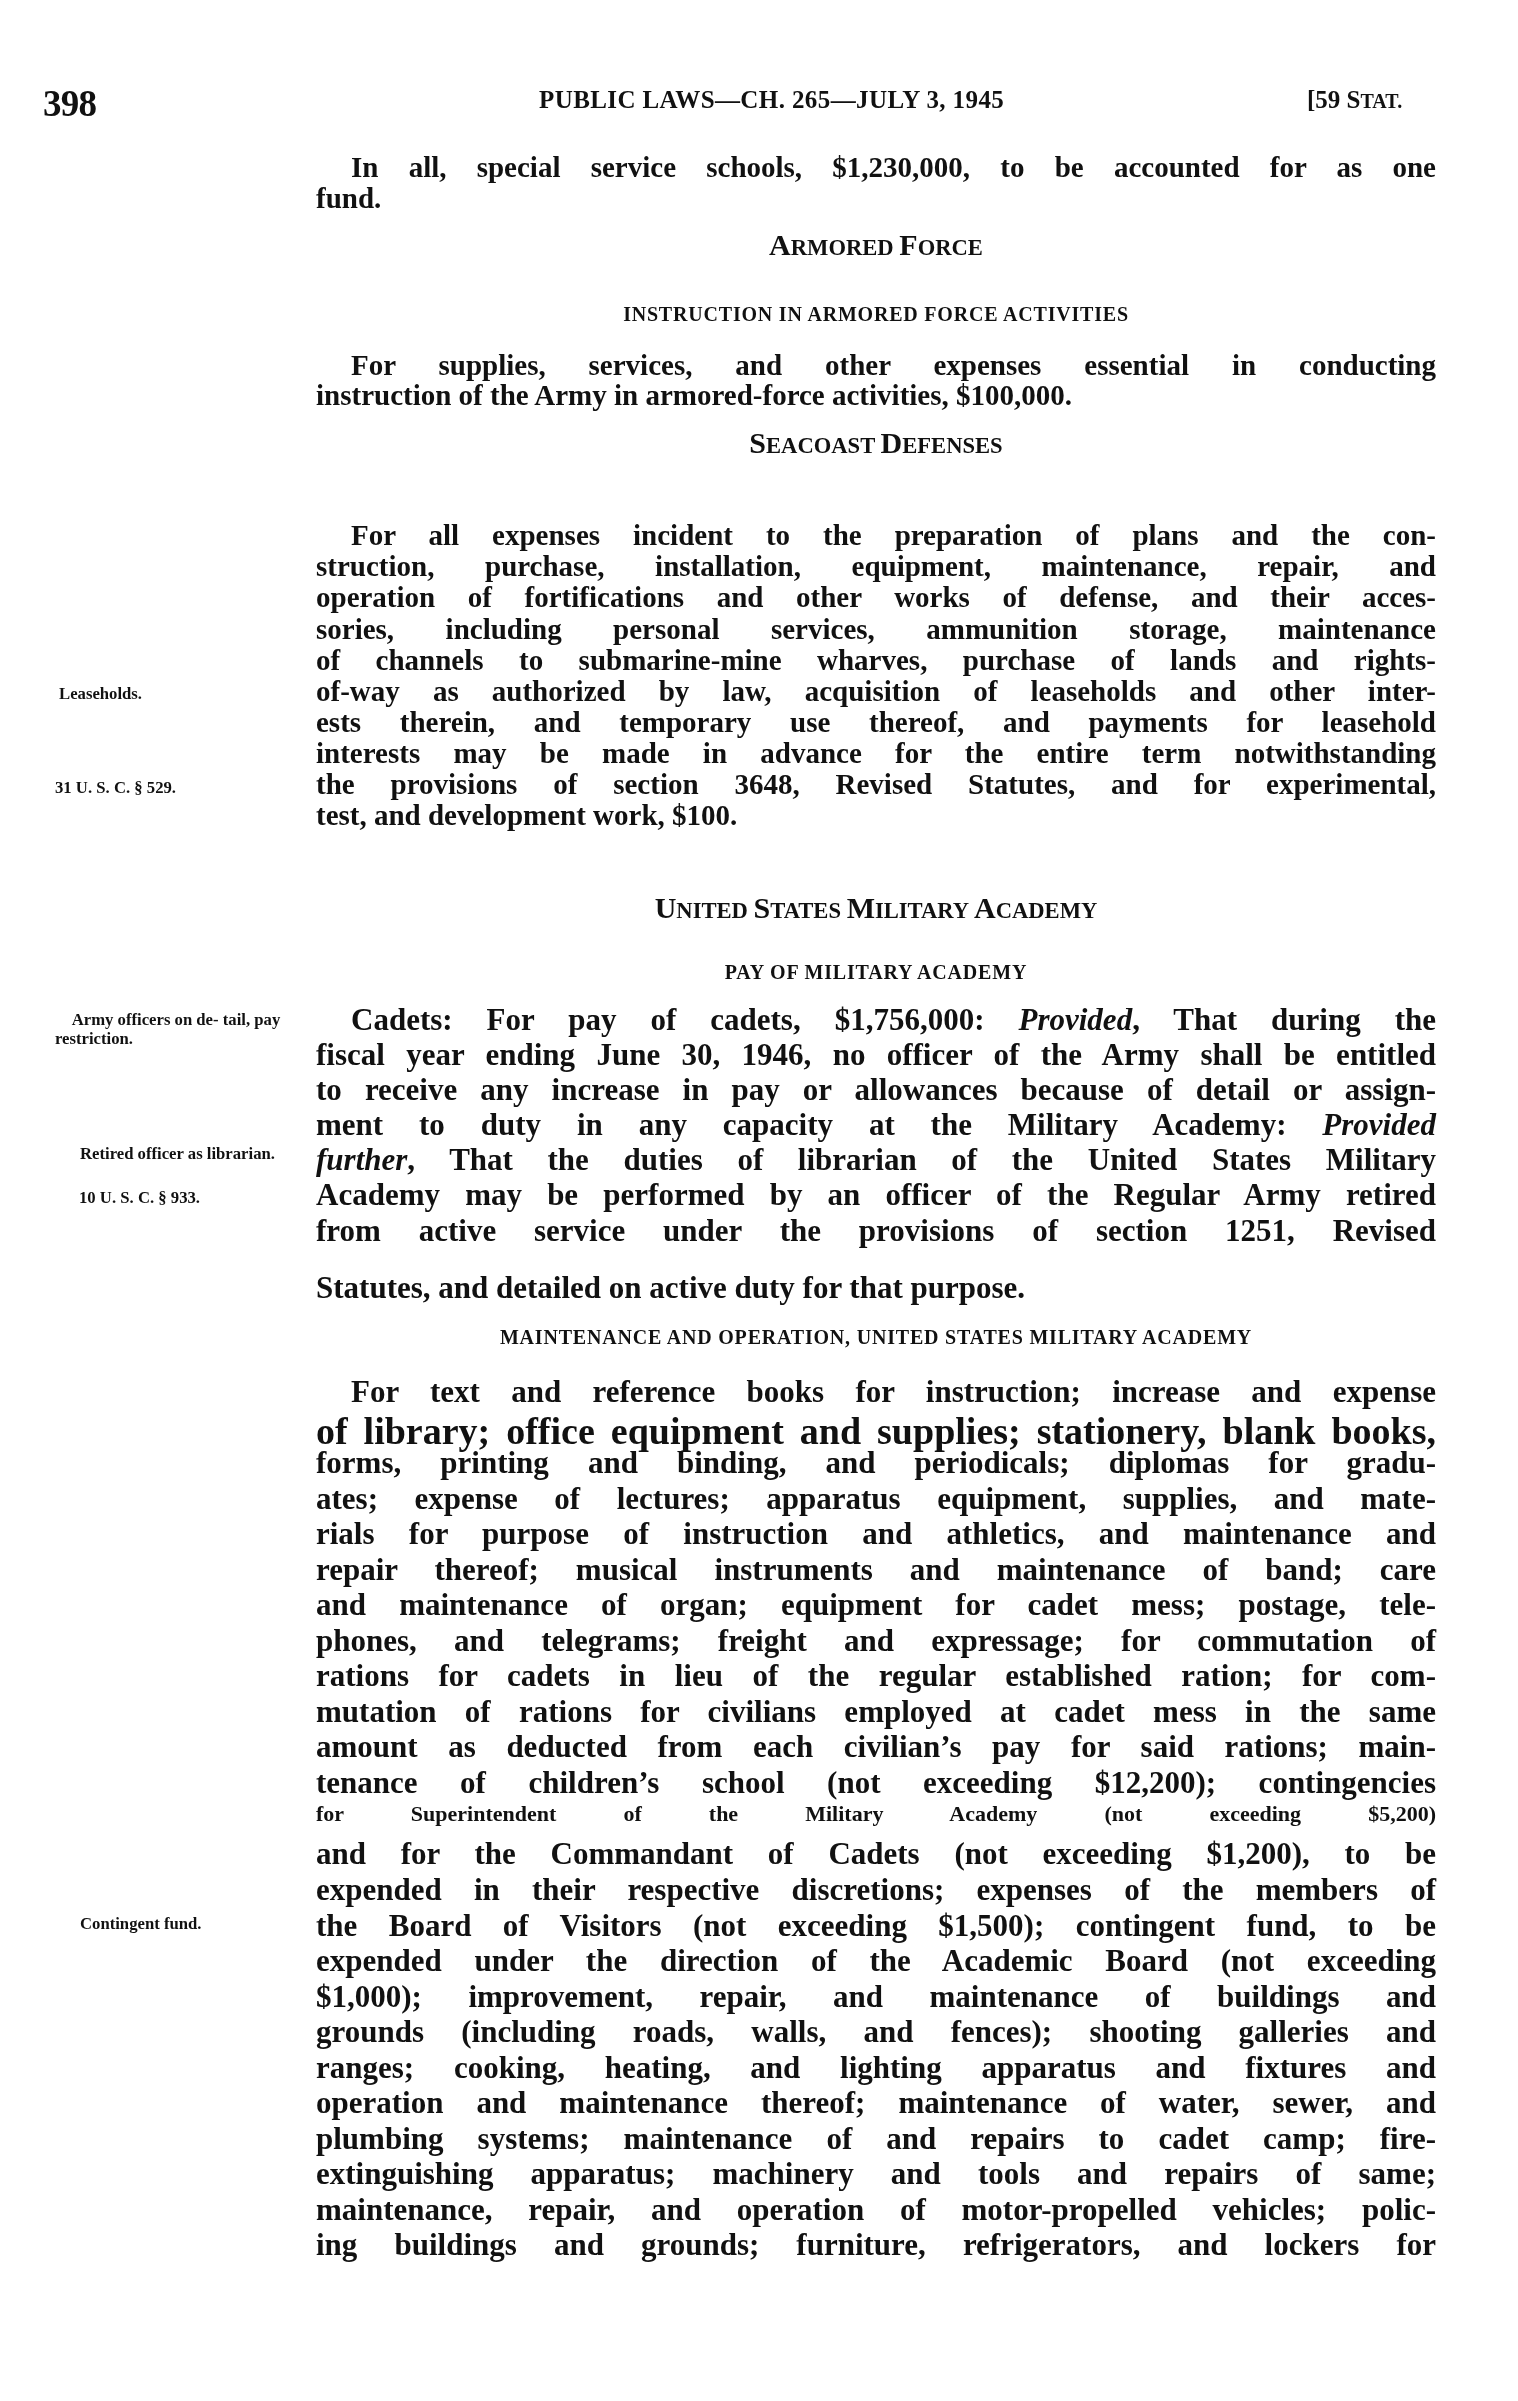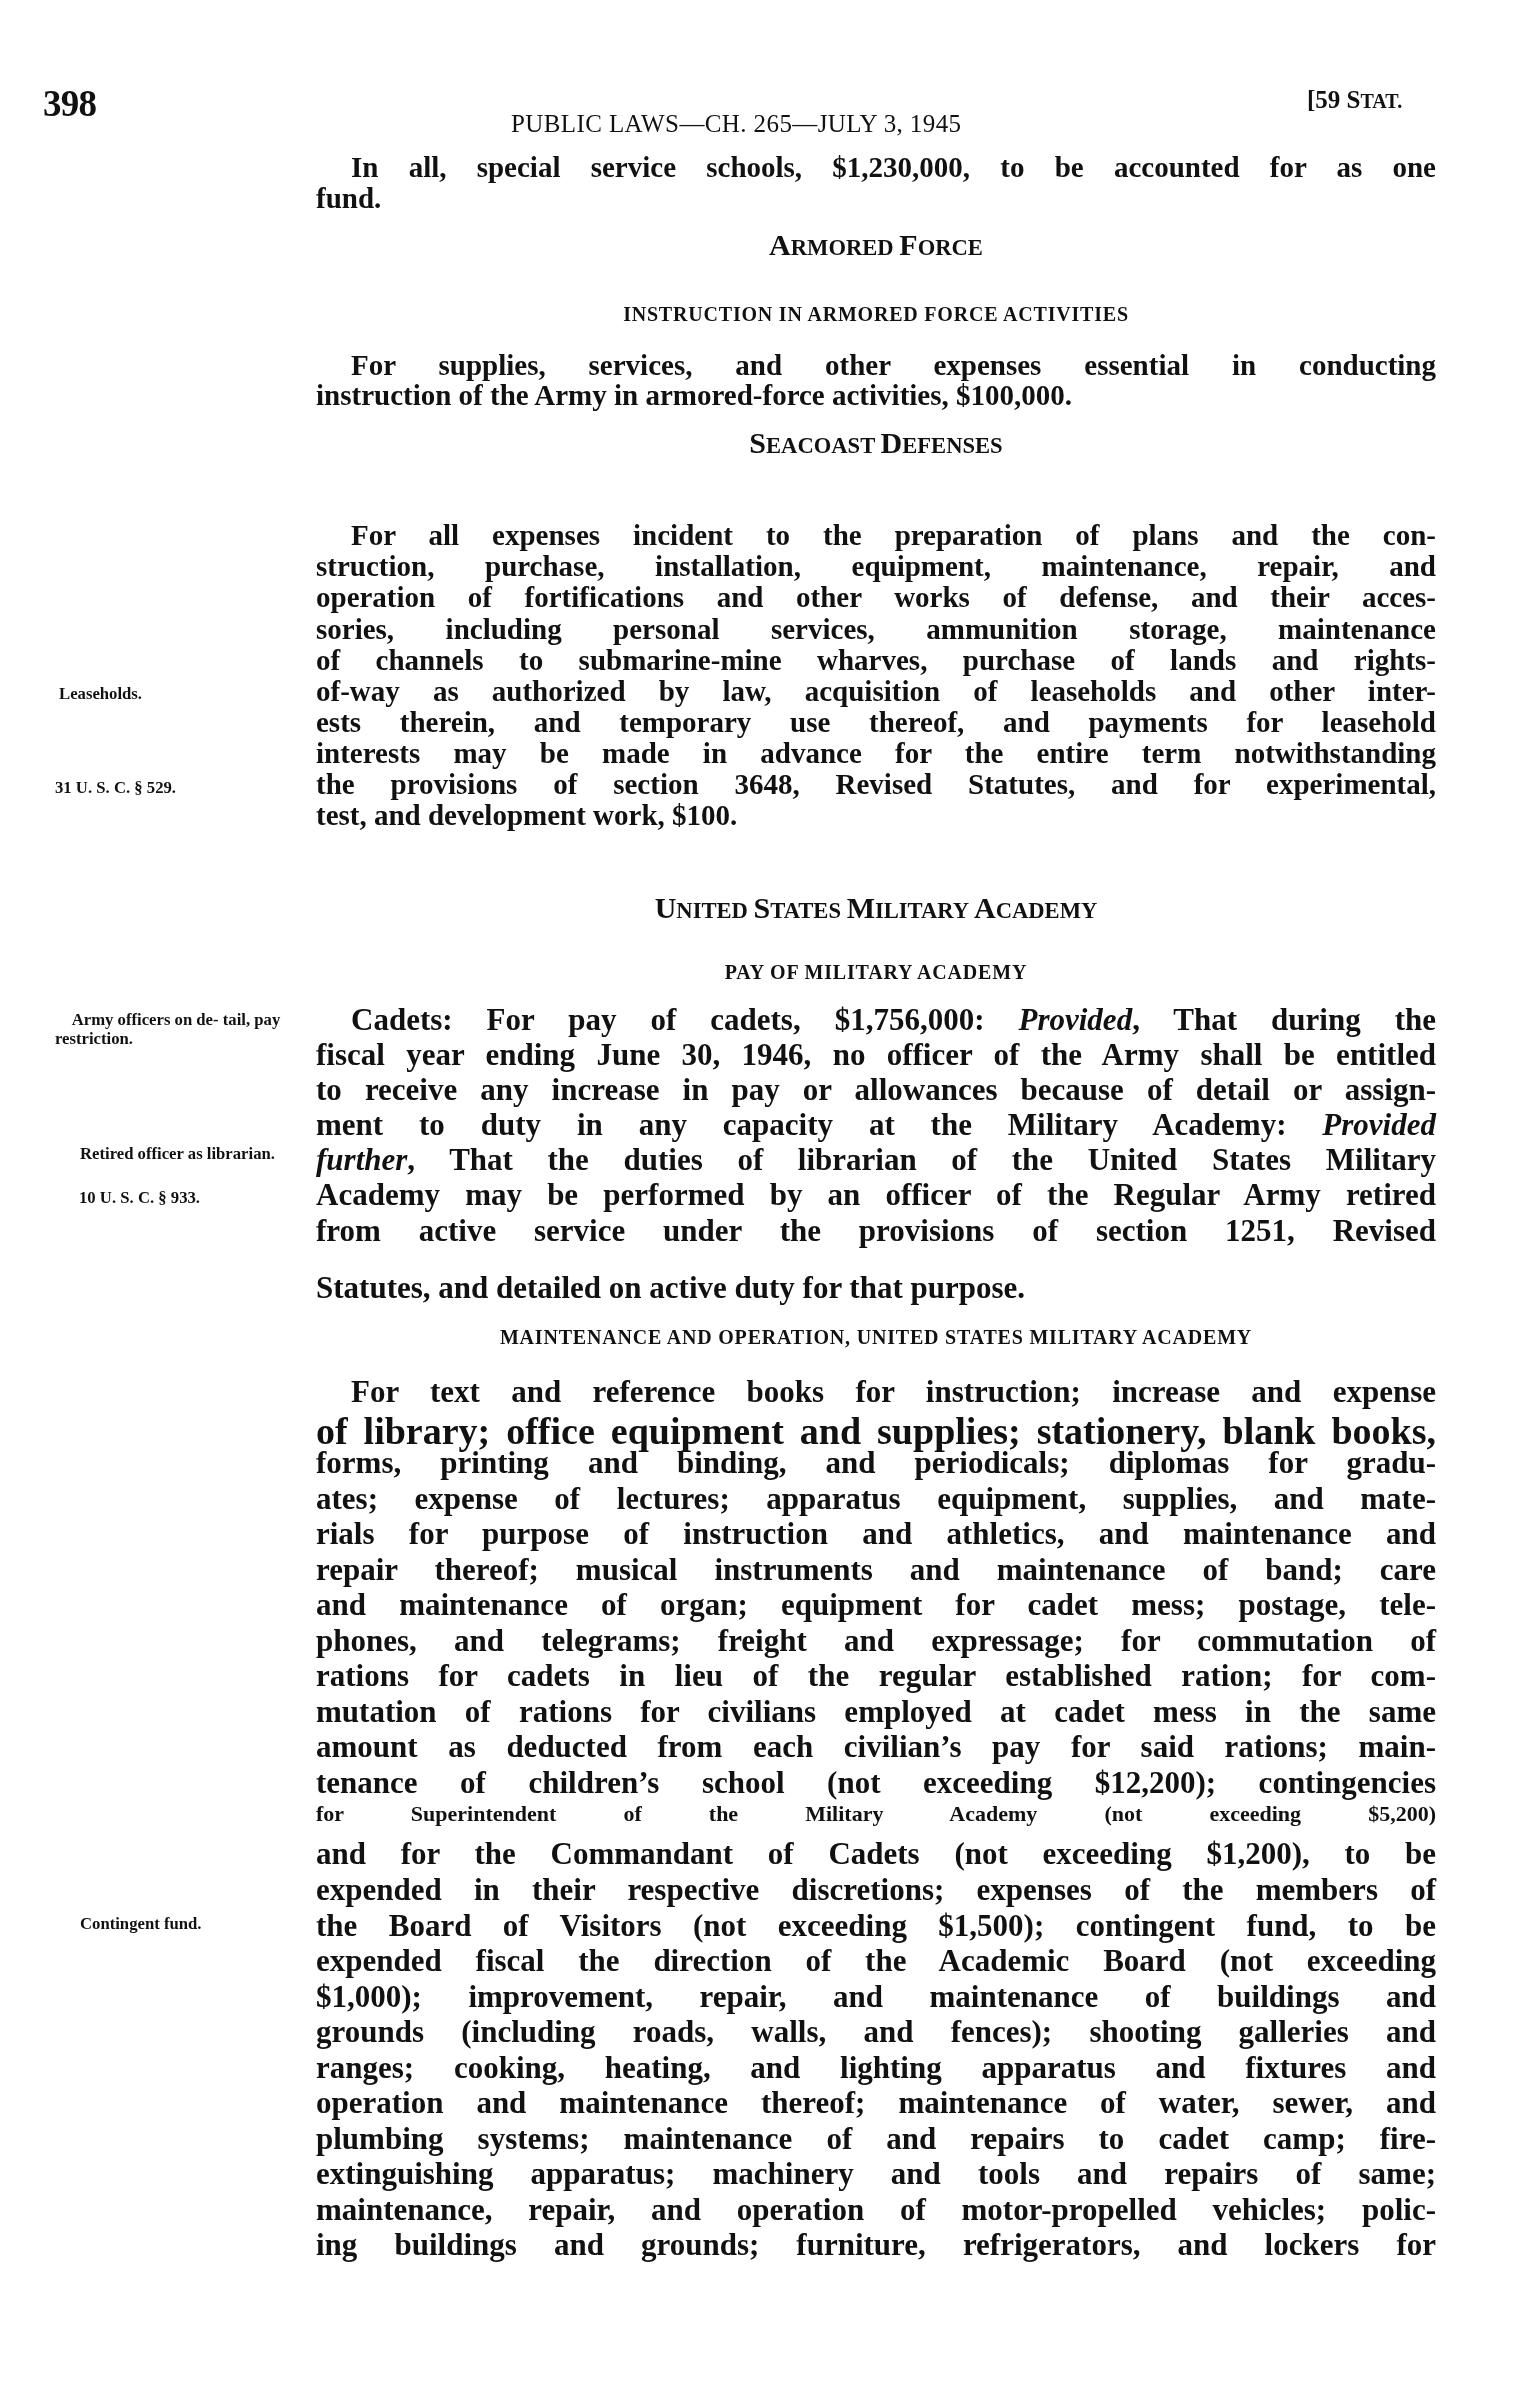--- a/index.html
+++ b/index.html
@@ -3,21 +3,21 @@
 <meta charset="utf-8">
 <style>
   html, body { margin: 0; padding: 0; background: #ffffff; }
   body { width: 1519px; height: 2401px; position: relative; overflow: hidden; color: #111111; }
   .page { position: absolute; left: 0; top: 0; width: 1519px; height: 2401px; background: #ffffff; }
   .abs { position: absolute; white-space: nowrap; }
   .serif { font-family: "Liberation Serif", "DejaVu Serif", serif; }
 
   
   .page-number { left: 43px; top: 82px; font-size: 37px; font-weight: bold; letter-spacing: -0.8px; }
-  .running-head { left: 511px; top: 86px; font-size: 25px; font-weight: normal; letter-spacing: 0.4px; margin-top: 24px; }
+  .running-head { left: 539px; top: 86px; font-size: 25px; font-weight: bold; letter-spacing: 0.4px; }
   .stat-ref { left: 1307px; top: 86px; font-size: 25px; font-weight: bold; }
   .stat-ref .sc { font-size: 20px; }
 
   
   .line { left: 316px; width: 1120px; font-size: 29px; font-weight: bold; text-align: justify; text-align-last: justify; line-height: 1; }
   .line.indent { left: 351px; width: 1085px; }
   .line.last { text-align-last: left; }
   .ital { font-style: italic; }
 
   
@@ -88,21 +88,21 @@
   <div class="abs line" style="top:1589px; font-size:31px;">and maintenance of organ; equipment for cadet mess; postage, tele-</div>
   <div class="abs line" style="top:1625px; font-size:31px;">phones, and telegrams; freight and expressage; for commutation of</div>
   <div class="abs line" style="top:1660px; font-size:31px;">rations for cadets in lieu of the regular established ration; for com-</div>
   <div class="abs line" style="top:1696px; font-size:31px;">mutation of rations for civilians employed at cadet mess in the same</div>
   <div class="abs line" style="top:1731px; font-size:31px;">amount as deducted from each civilian’s pay for said rations; main-</div>
   <div class="abs line" style="top:1767px; font-size:31px;">tenance of children’s school (not exceeding $12,200); contingencies</div>
   <div class="abs line" style="top:1803px; font-size:22px;">for Superintendent of the Military Academy (not exceeding $5,200)</div>
   <div class="abs line" style="top:1838px; font-size:31px;">and for the Commandant of Cadets (not exceeding $1,200), to be</div>
   <div class="abs line" style="top:1874px; font-size:31px;">expended in their respective discretions; expenses of the members of</div>
   <div class="abs line" style="top:1910px; font-size:31px;">the Board of Visitors (not exceeding $1,500); contingent fund, to be</div>
-  <div class="abs line" style="top:1945px; font-size:31px;">expended fiscal the direction of the Academic Board (not exceeding</div>
+  <div class="abs line" style="top:1945px; font-size:31px;">expended under the direction of the Academic Board (not exceeding</div>
   <div class="abs line" style="top:1981px; font-size:31px;">$1,000); improvement, repair, and maintenance of buildings and</div>
   <div class="abs line" style="top:2016px; font-size:31px;">grounds (including roads, walls, and fences); shooting galleries and</div>
   <div class="abs line" style="top:2052px; font-size:31px;">ranges; cooking, heating, and lighting apparatus and fixtures and</div>
   <div class="abs line" style="top:2087px; font-size:31px;">operation and maintenance thereof; maintenance of water, sewer, and</div>
   <div class="abs line" style="top:2123px; font-size:31px;">plumbing systems; maintenance of and repairs to cadet camp; fire-</div>
   <div class="abs line" style="top:2158px; font-size:31px;">extinguishing apparatus; machinery and tools and repairs of same;</div>
   <div class="abs line" style="top:2194px; font-size:31px;">maintenance, repair, and operation of motor-propelled vehicles; polic-</div>
   <div class="abs line" style="top:2229px; font-size:31px;">ing buildings and grounds; furniture, refrigerators, and lockers for</div>
 
   <div class="abs sidenote" style="left:80px; top:1914px; width:201px;">Contingent fund.</div>

